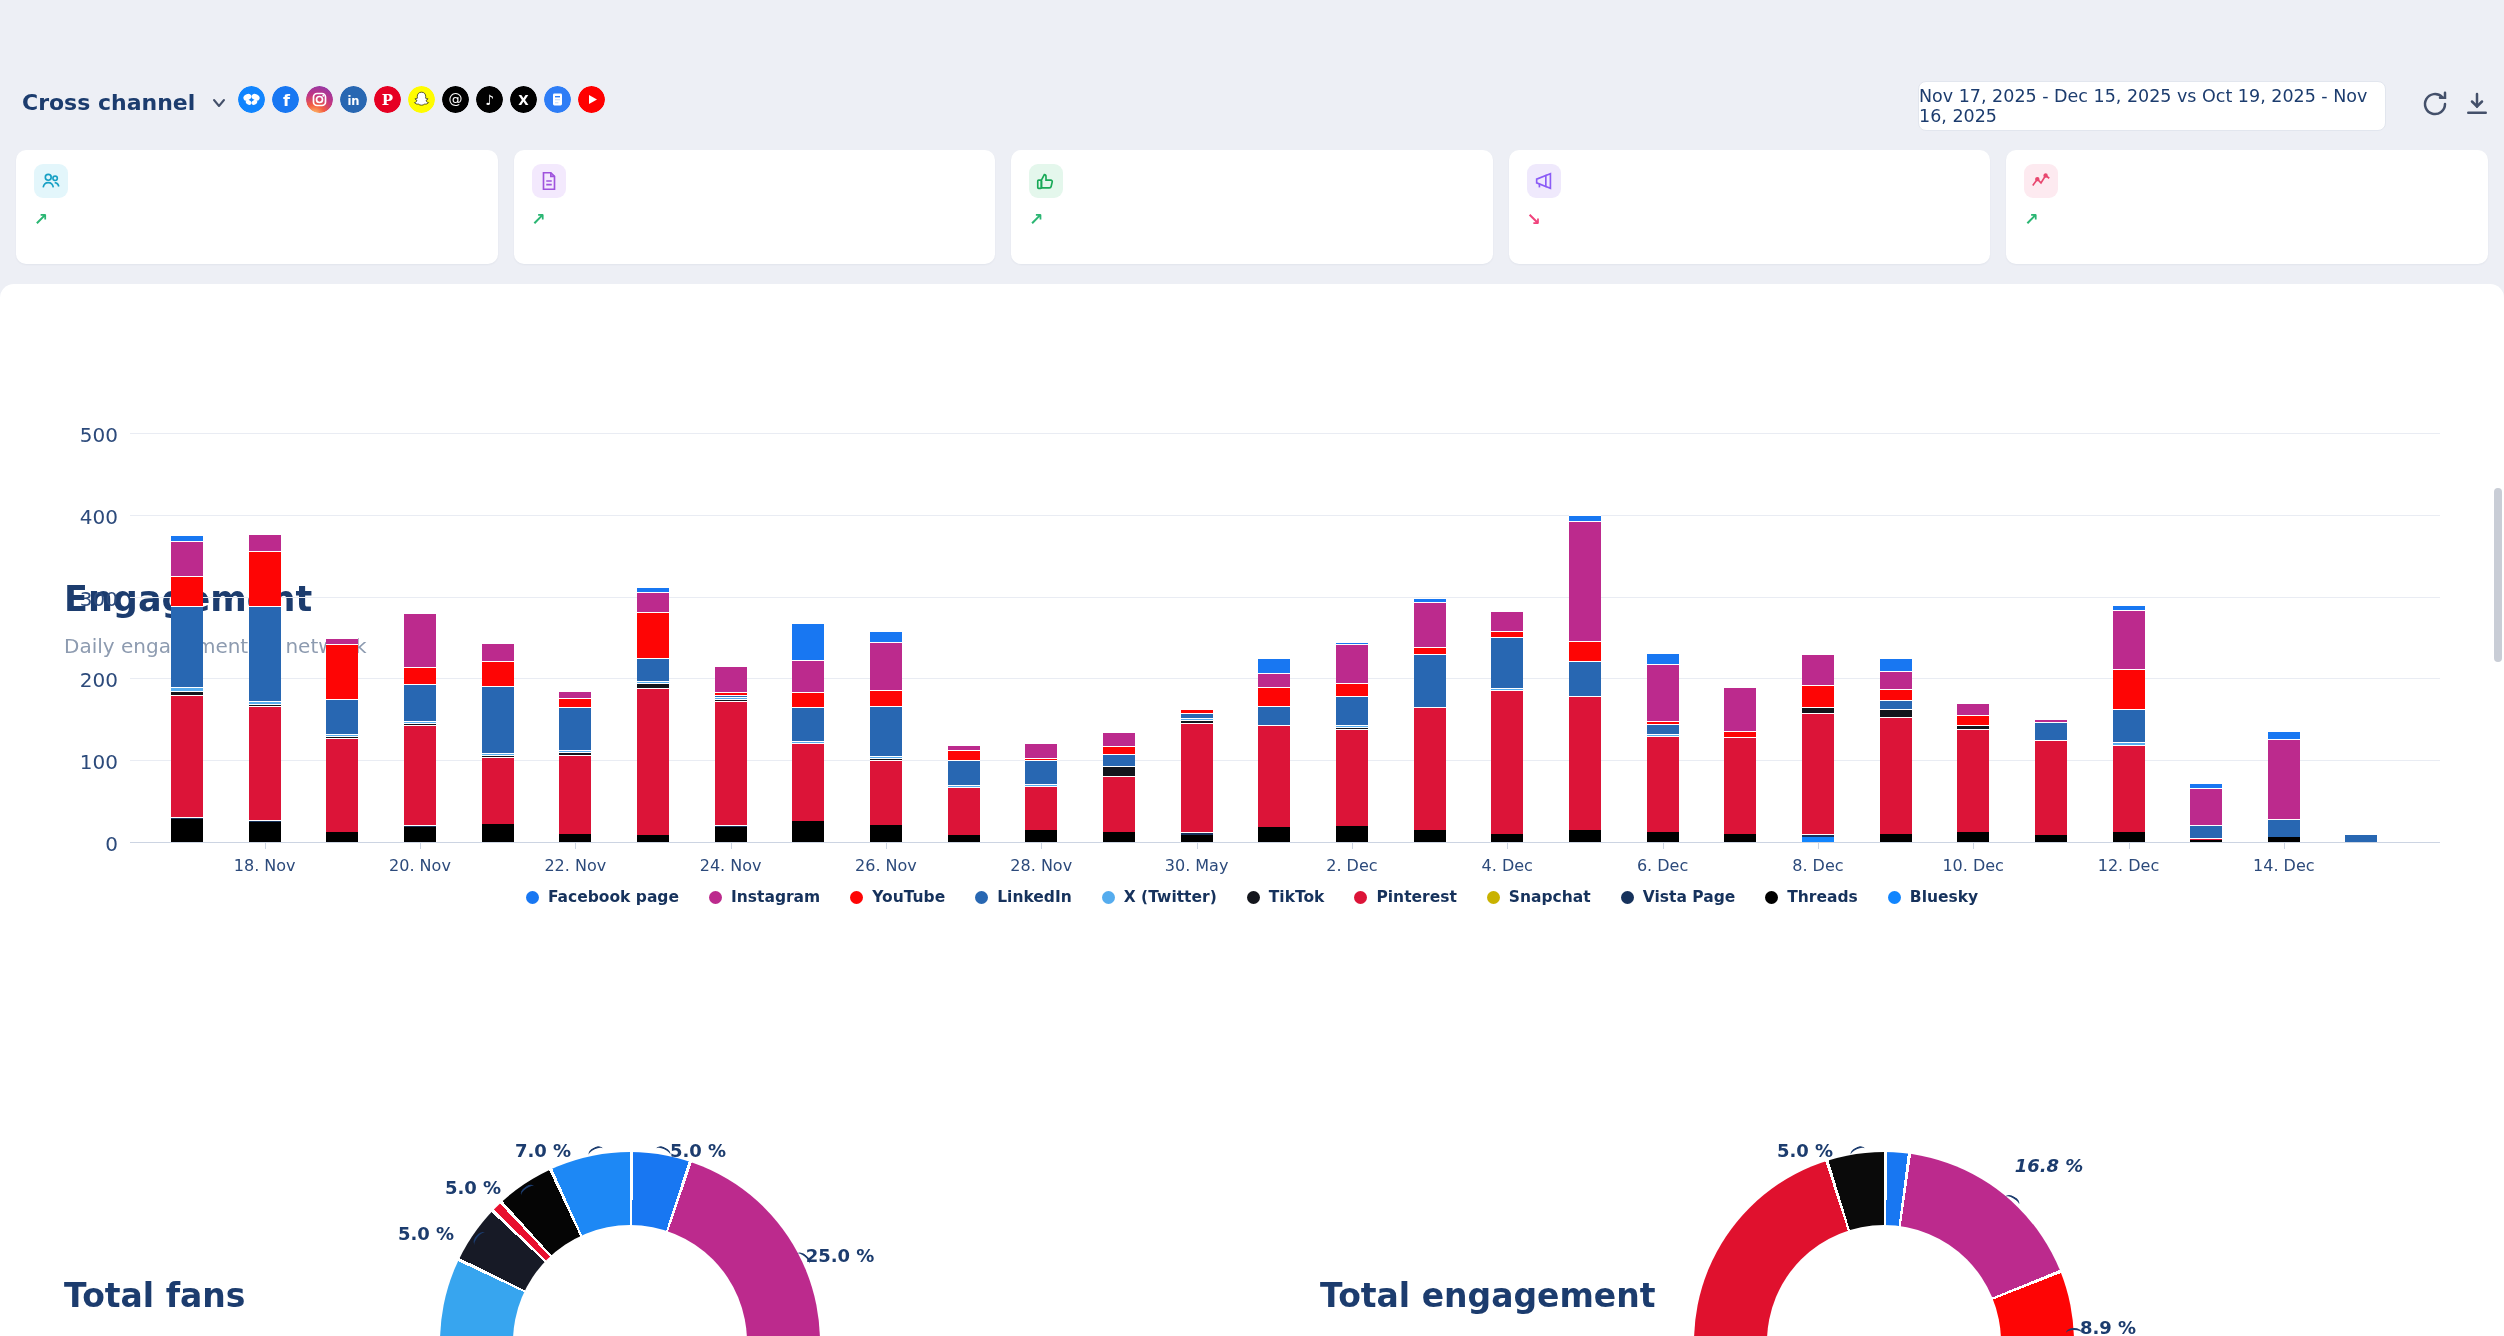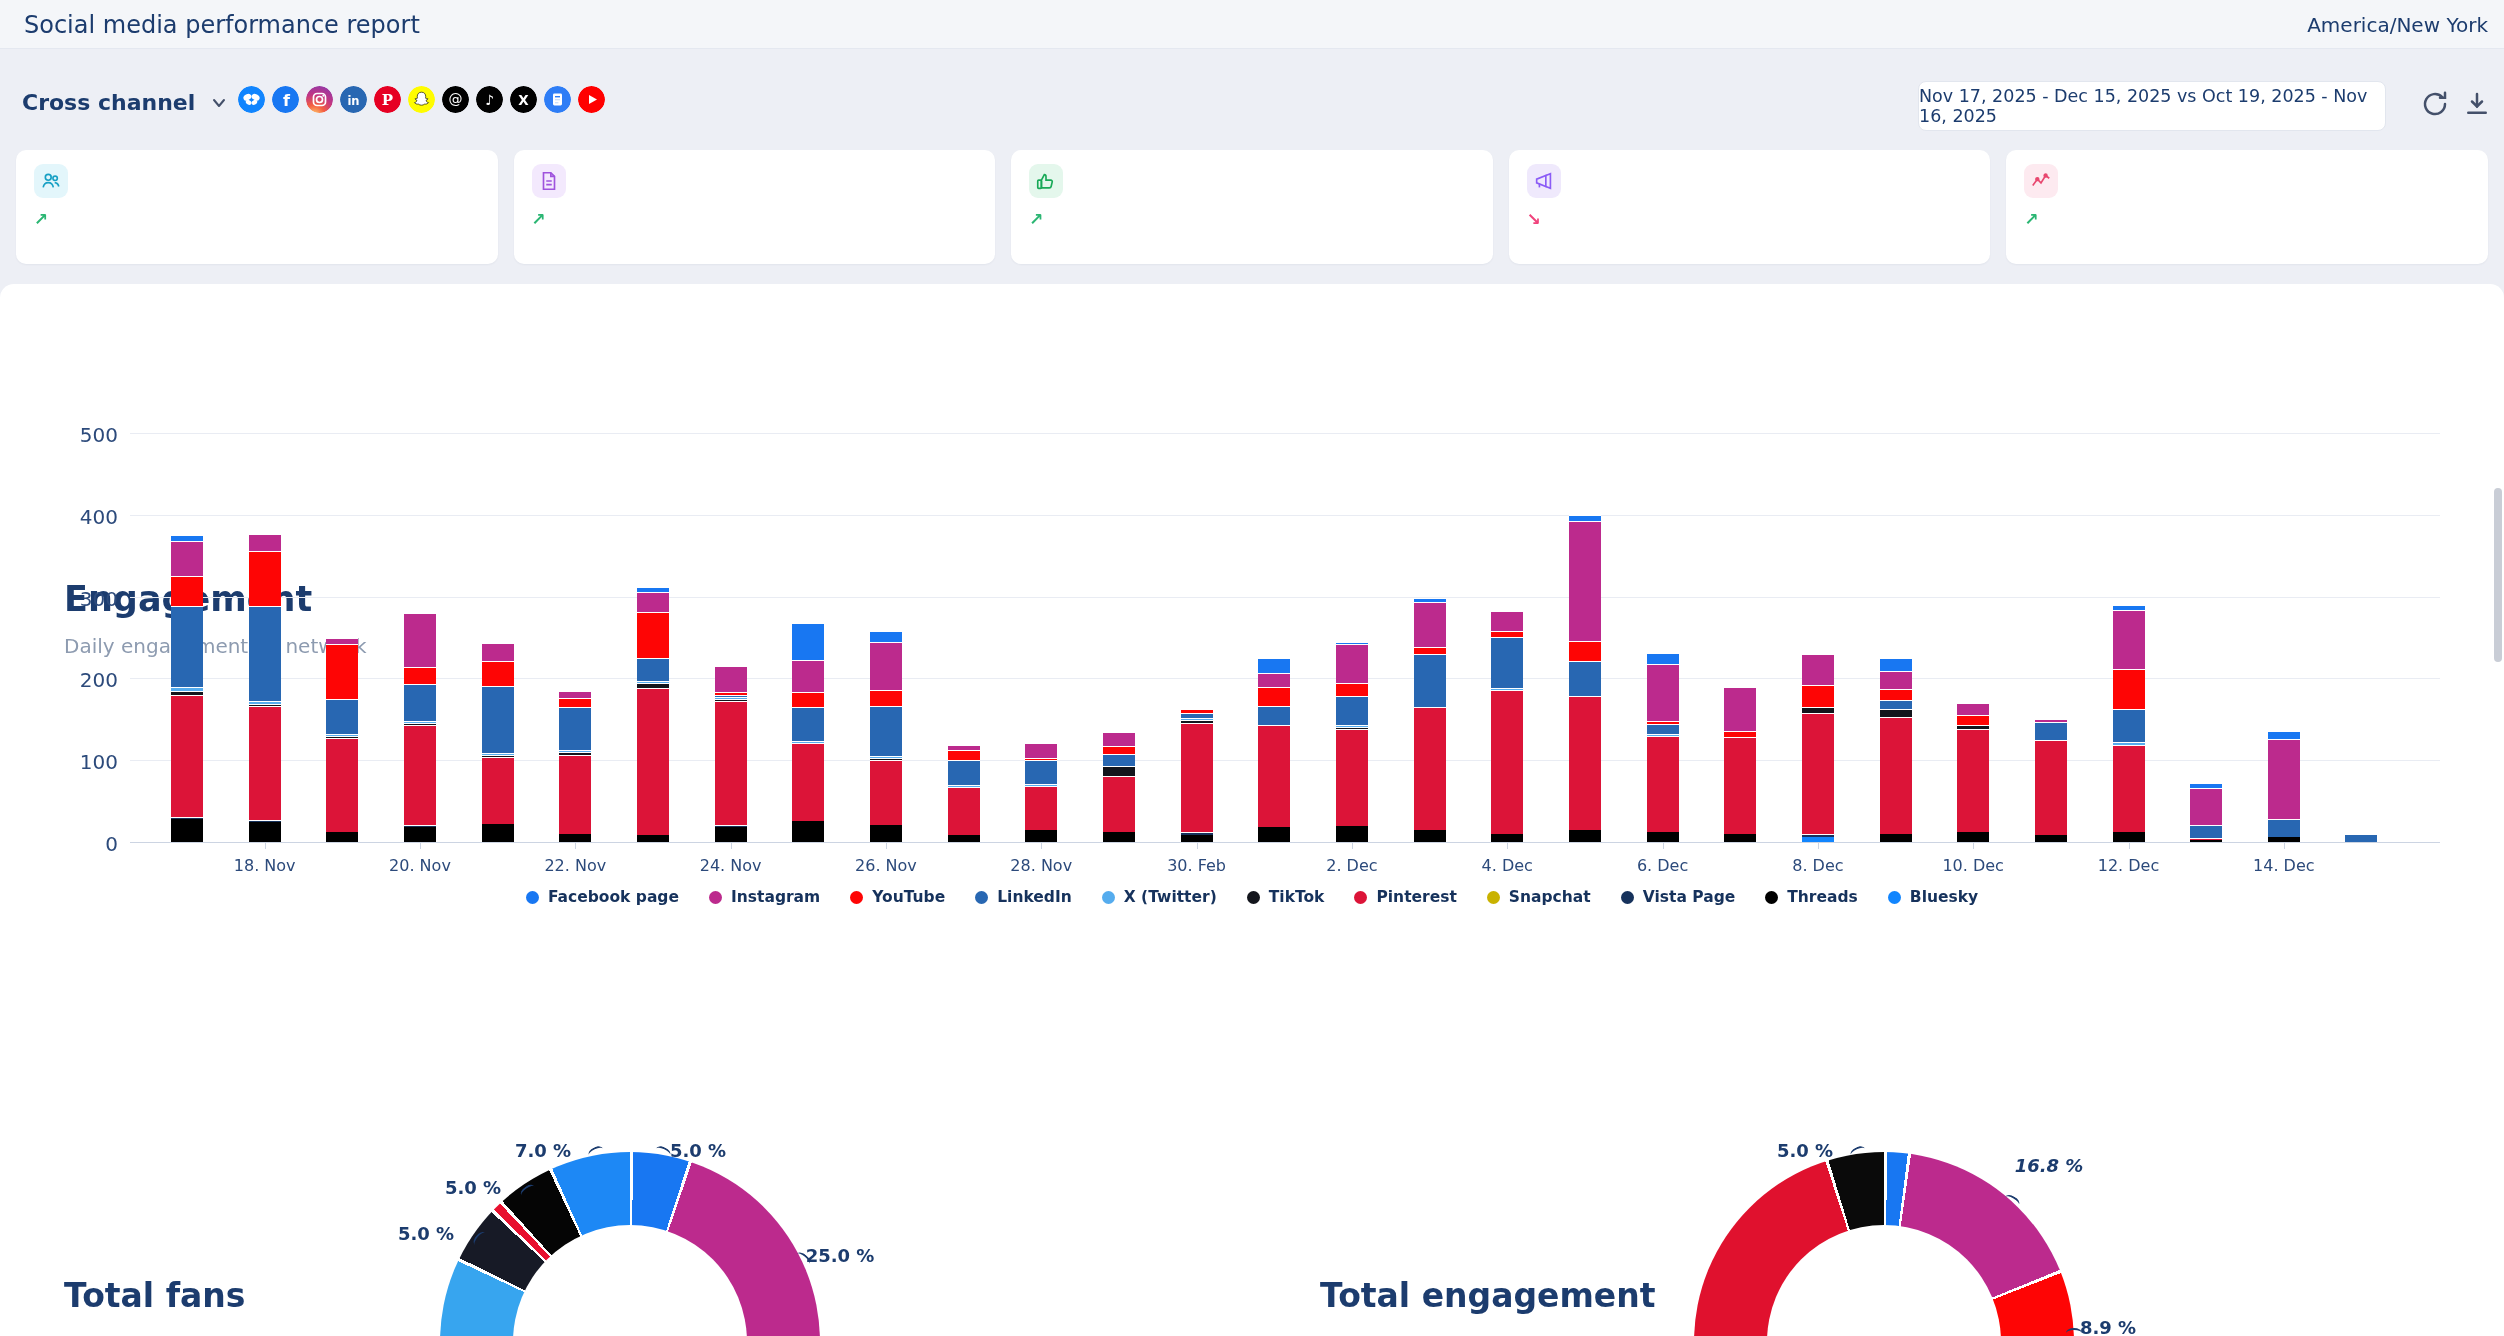--- a/index.html
+++ b/index.html
@@ -61,24 +61,20 @@
   .donut-label{position:absolute;transform:translate(-50%,-50%);font-size:18px;font-weight:700;color:#1c3c6e;white-space:nowrap;}
   .donut-tick{position:absolute;width:16px;height:8px;border:0;border-top:2px solid #1c3c6e;border-radius:60% 60% 0 0;}
 
   .scroll-thumb{position:absolute;right:2px;width:8px;border-radius:4px;background:#c9cdd6;}
 </style>
 </head>
 <body>
 
 <div class="page">
 
-  <div class="topbar">
-    <div class="report-title">Social media performance report</div>
-    <div class="timezone">America/New York</div>
-  </div>
 
   <div class="toolbar">
     <div class="scope">
       <span>Cross channel</span>
       <svg width="20" height="20" viewBox="0 0 20 20">
           <polyline points="5,7 10,13 15,7" fill="none" stroke="#44506a" stroke-width="2" stroke-linecap="round" stroke-linejoin="round"></polyline>
         </svg>
     </div>
     <div class="net-icons" id="netIcons">
         <div class="net-icon">
@@ -568,21 +564,21 @@
       <div class="xlabel" style="left: 419.98px; top: 856px;">20. Nov</div>
       <div class="xtick" style="left: 575.3px; top: 842px;"></div>
       <div class="xlabel" style="left: 575.3px; top: 856px;">22. Nov</div>
       <div class="xtick" style="left: 730.62px; top: 842px;"></div>
       <div class="xlabel" style="left: 730.62px; top: 856px;">24. Nov</div>
       <div class="xtick" style="left: 885.94px; top: 842px;"></div>
       <div class="xlabel" style="left: 885.94px; top: 856px;">26. Nov</div>
       <div class="xtick" style="left: 1041.26px; top: 842px;"></div>
       <div class="xlabel" style="left: 1041.26px; top: 856px;">28. Nov</div>
       <div class="xtick" style="left: 1196.58px; top: 842px;"></div>
-      <div class="xlabel" style="left: 1196.58px; top: 856px;">30. Feb</div>
+      <div class="xlabel" style="left: 1196.58px; top: 856px;">30. May</div>
       <div class="xtick" style="left: 1351.9px; top: 842px;"></div>
       <div class="xlabel" style="left: 1351.9px; top: 856px;">2. Dec</div>
       <div class="xtick" style="left: 1507.22px; top: 842px;"></div>
       <div class="xlabel" style="left: 1507.22px; top: 856px;">4. Dec</div>
       <div class="xtick" style="left: 1662.54px; top: 842px;"></div>
       <div class="xlabel" style="left: 1662.54px; top: 856px;">6. Dec</div>
       <div class="xtick" style="left: 1817.86px; top: 842px;"></div>
       <div class="xlabel" style="left: 1817.86px; top: 856px;">8. Dec</div>
       <div class="xtick" style="left: 1973.18px; top: 842px;"></div>
       <div class="xlabel" style="left: 1973.18px; top: 856px;">10. Dec</div>

